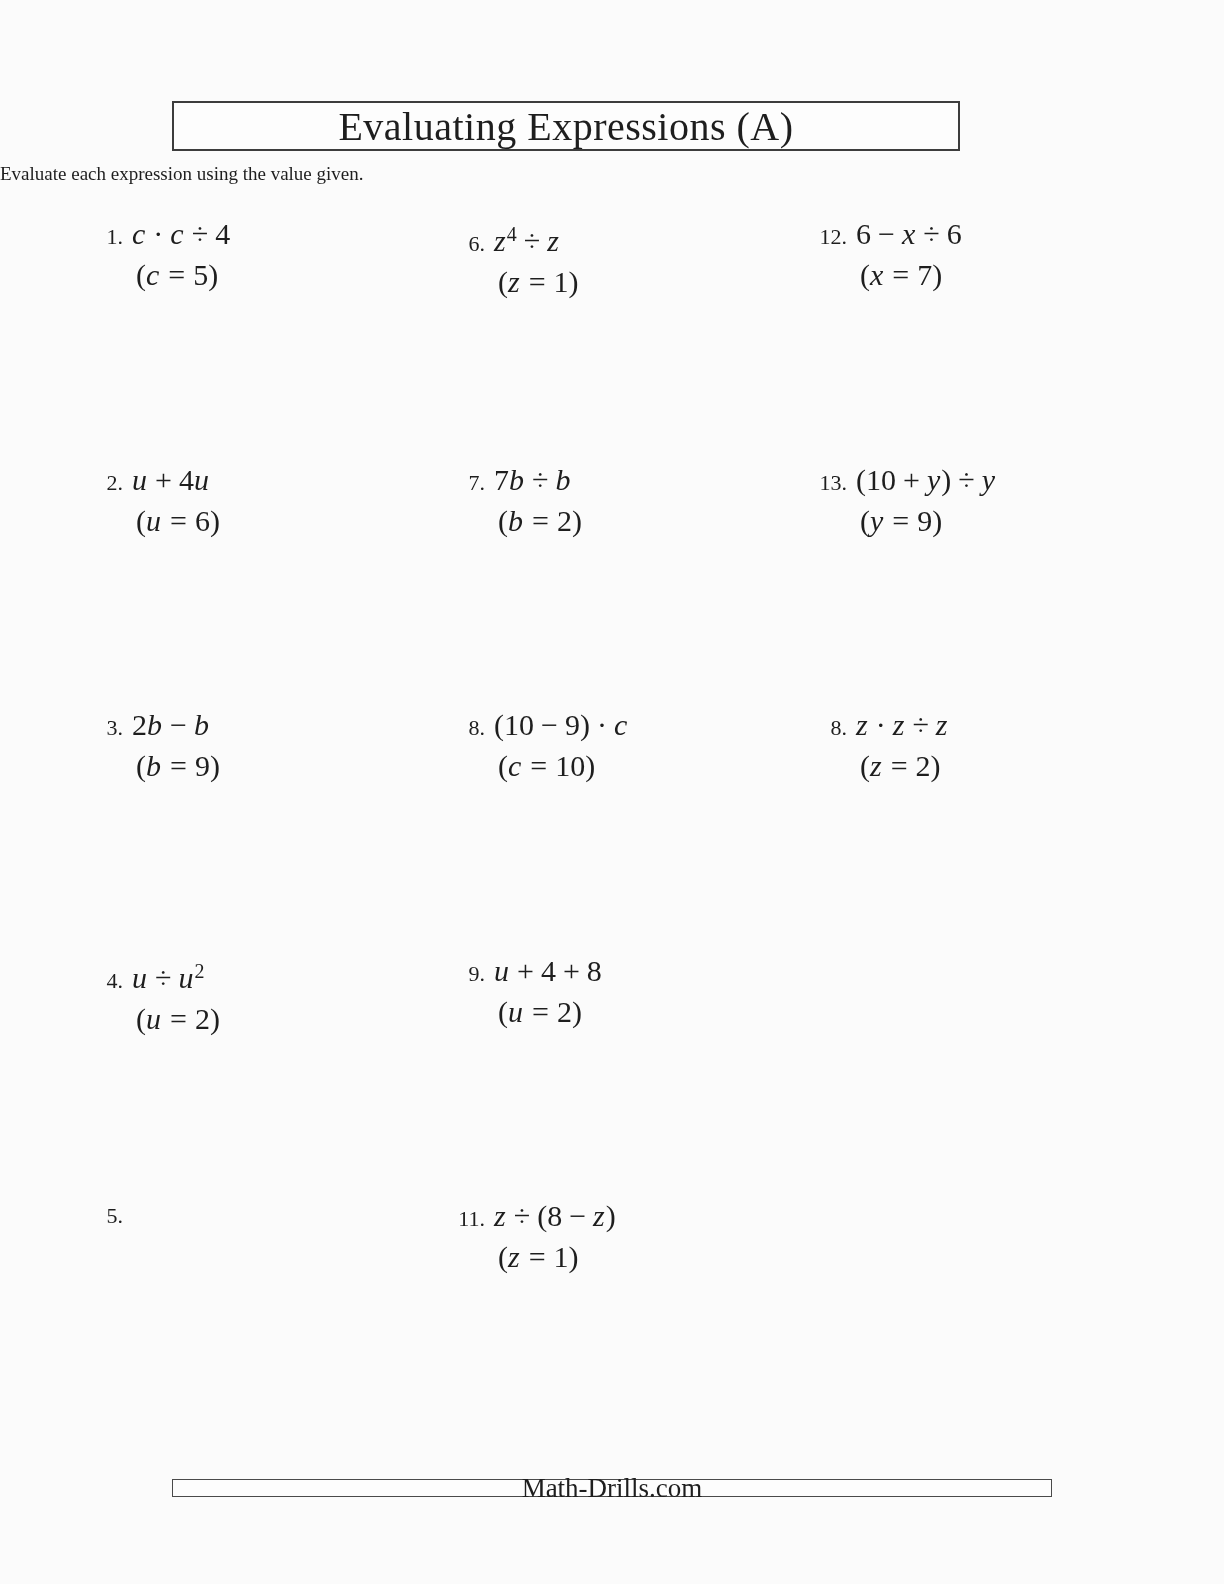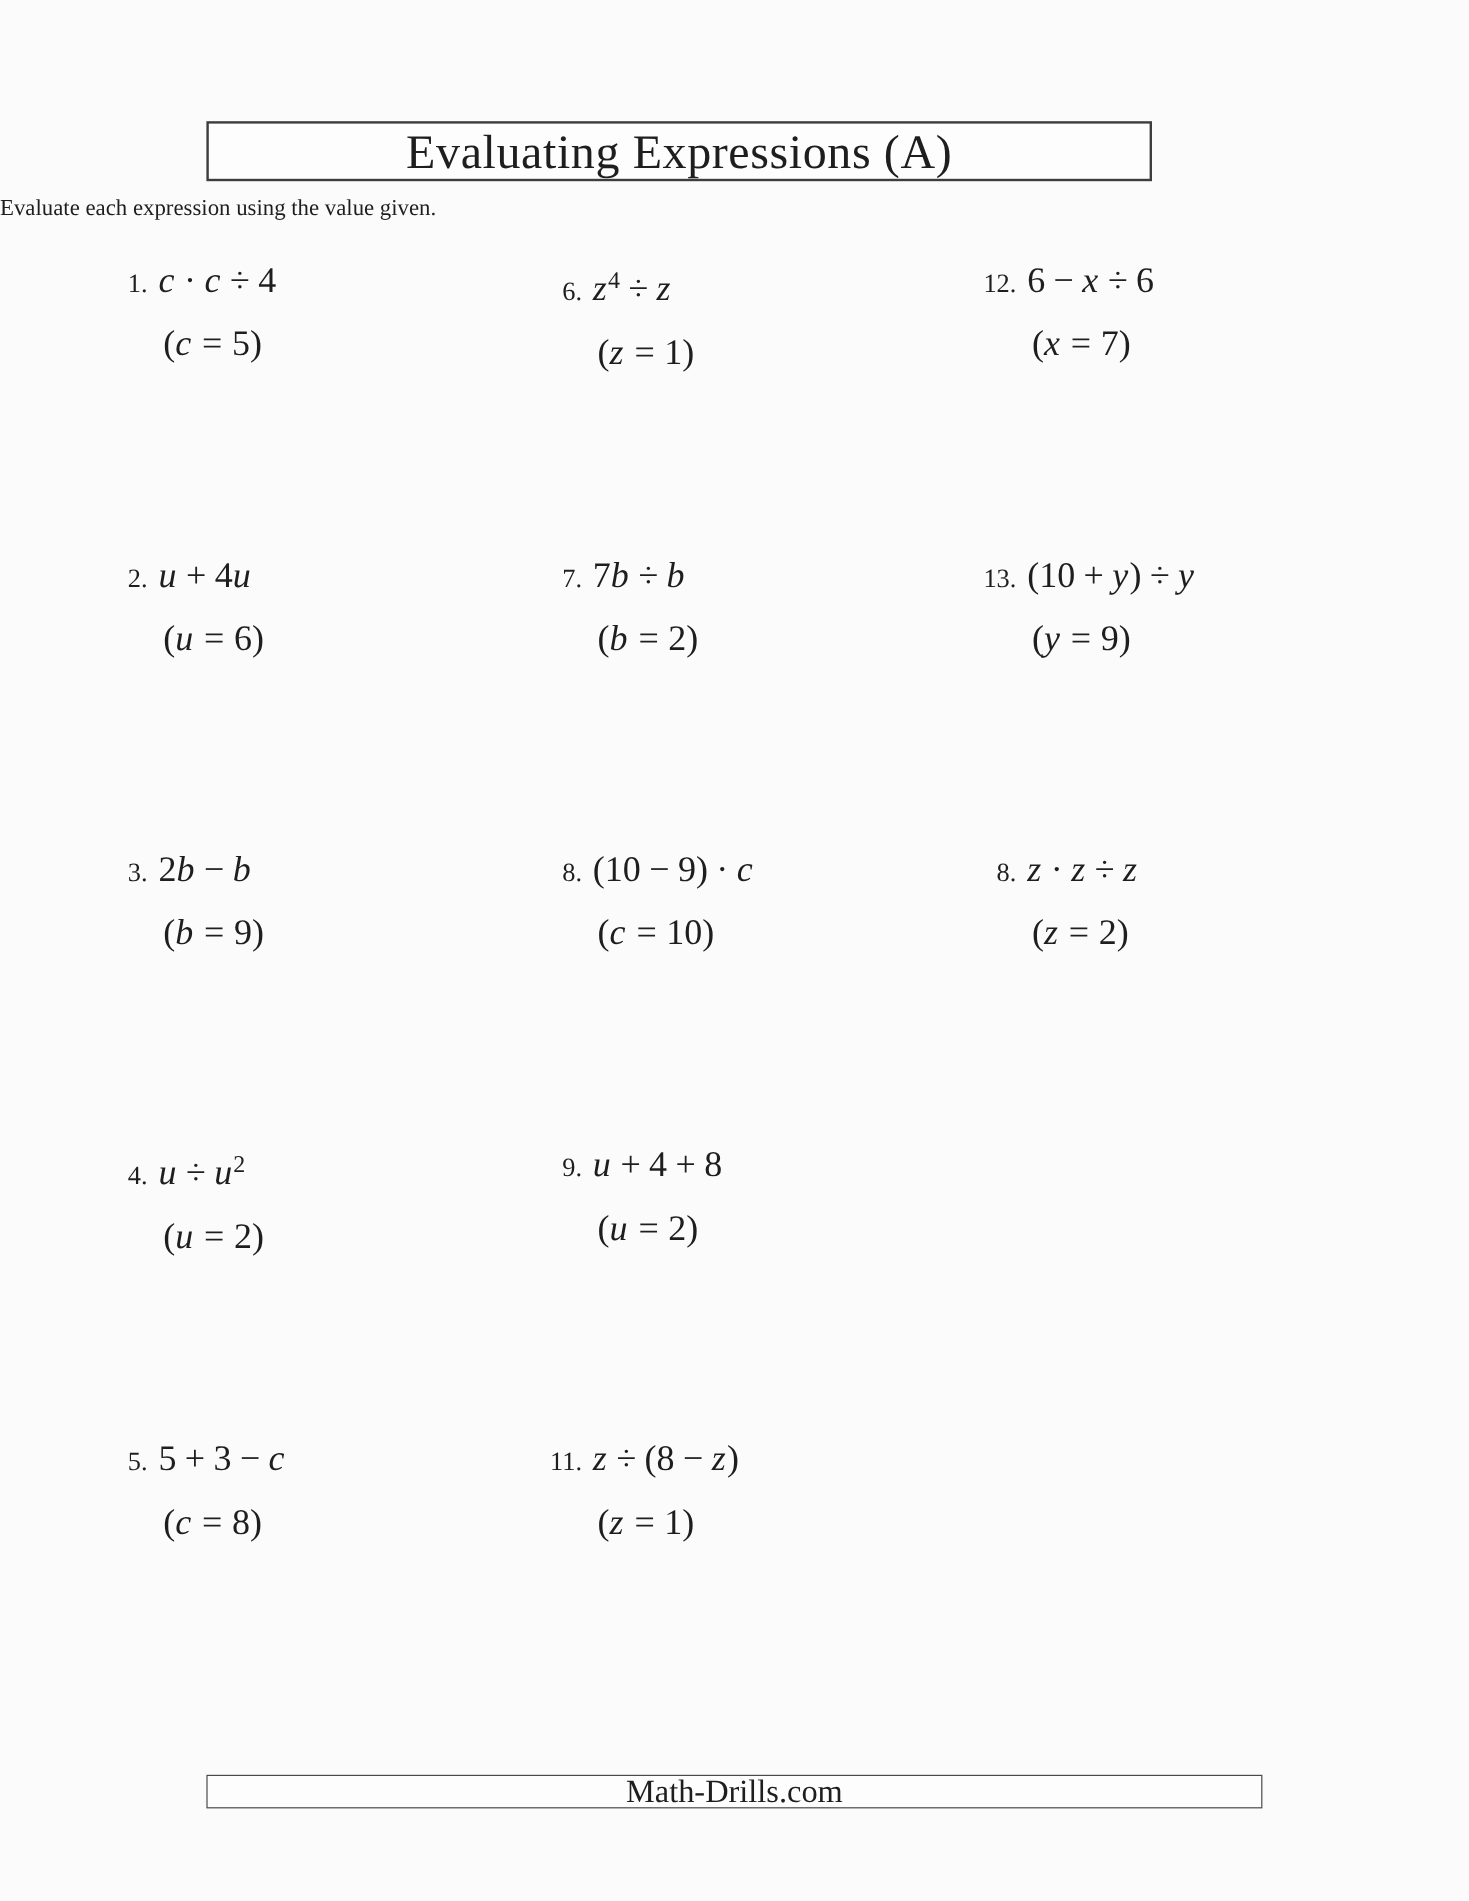--- a/index.html
+++ b/index.html
@@ -45,32 +45,32 @@
     padding-right: 9px;
     flex: none;
   }
   .pbody { display: block; }
   .expr, .given {
     display: block;
     font-size: 30px;
     line-height: 40px;
     white-space: nowrap;
   }
-  .given { margin-left: 4px; margin-top: 13px; font-family: Liberation Serif, serif; }
+  .given { margin-left: 4px; margin-top: 1px; font-family: Liberation Serif, serif; }
   
   .tk-u { font-style: normal; }
   .tk-i { font-style: italic; padding-right: 1px; }
   .tk-op { font-style: normal; padding: 0 7px; }
   .tk-eq { font-style: normal; padding: 0 8px; }
   .tk-sup { font-style: normal; font-size: 20px; vertical-align: 10px; }
   .tk-sp { display: inline-block; width: 6px; }
   .footer-box {
     position: absolute;
     left: 172px; top: 1479px;
-    width: 880px; height: 28px;
+    width: 880px; height: 18px;
     border: 1.5px solid #4a4a4a;
     background: #fdfdfd;
     display: flex; align-items: center; justify-content: center;
   }
   .footer-text { font-size: 27px; }
 </style>
 </head>
 <body>
 
 <div class="title-box">
@@ -103,24 +103,20 @@
   </div>
   <div class="problem">
     <span class="pnum">4.</span>
     <span class="pbody">
       <span class="expr"><span class="tk-i">u</span><span class="tk-op">÷</span><span class="tk-i">u</span><span class="tk-sup">2</span></span>
       <span class="given"><span class="tk-u">(</span><span class="tk-i">u</span><span class="tk-eq">=</span><span class="tk-u">2</span><span class="tk-u">)</span></span>
     </span>
   </div>
   <div class="problem">
     <span class="pnum">5.</span>
-    <span class="pbody">
-      <span class="expr"><span class="tk-u">5</span><span class="tk-op">+</span><span class="tk-u">3</span><span class="tk-op">−</span><span class="tk-i">c</span></span>
-      <span class="given"><span class="tk-u">(</span><span class="tk-i">c</span><span class="tk-eq">=</span><span class="tk-u">8</span><span class="tk-u">)</span></span>
-    </span>
   </div>
   <div class="problem">
     <span class="pnum">6.</span>
     <span class="pbody">
       <span class="expr"><span class="tk-i">z</span><span class="tk-sup">4</span><span class="tk-op">÷</span><span class="tk-i">z</span></span>
       <span class="given"><span class="tk-u">(</span><span class="tk-i">z</span><span class="tk-eq">=</span><span class="tk-u">1</span><span class="tk-u">)</span></span>
     </span>
   </div>
   <div class="problem">
     <span class="pnum">7.</span>

